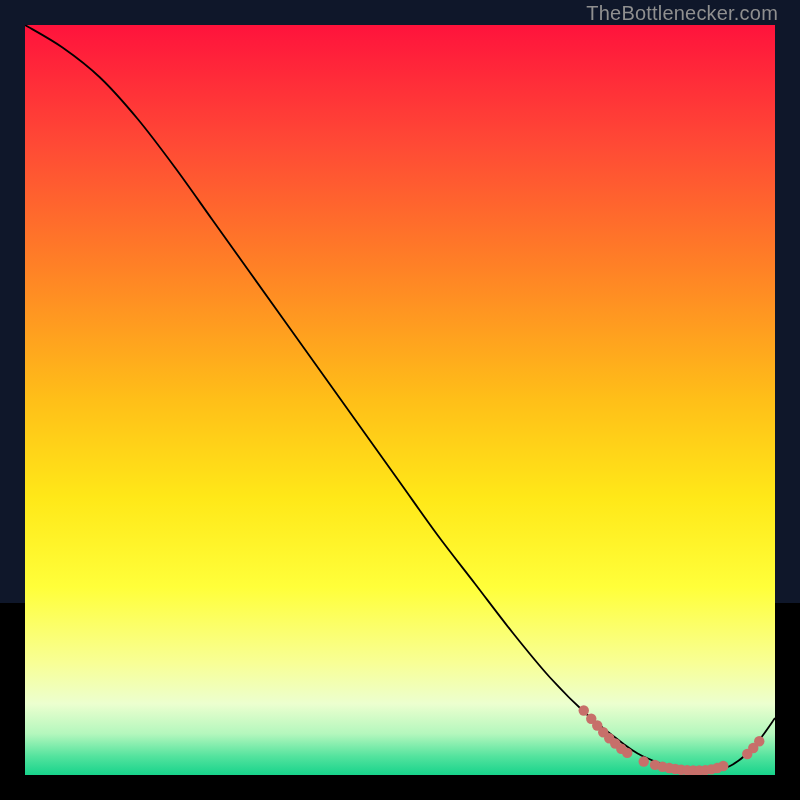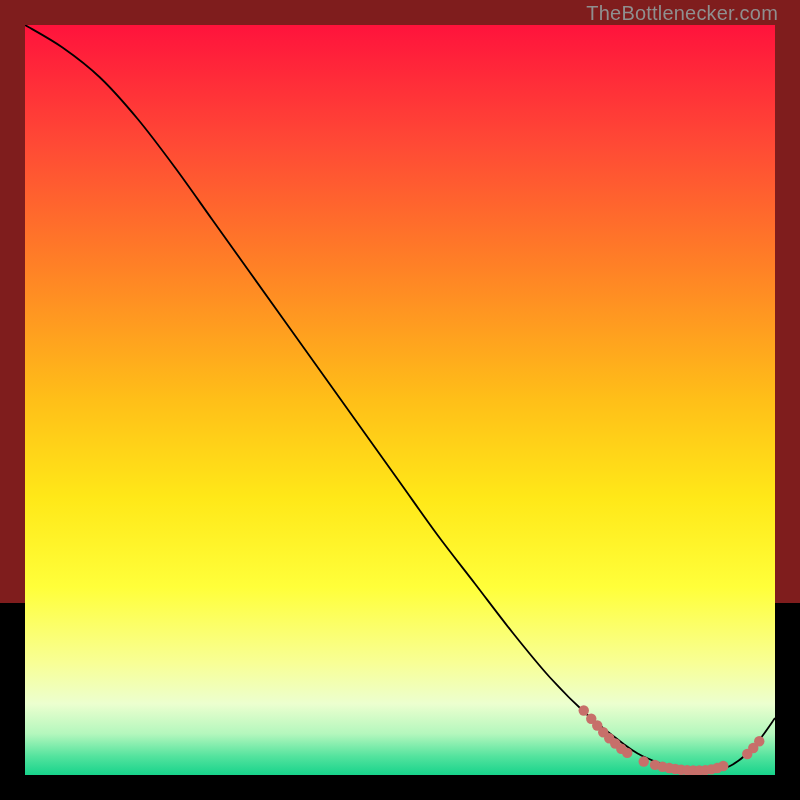--- a/index.html
+++ b/index.html
@@ -7,21 +7,21 @@
     width: 800px;
     height: 800px;
     background: #000;
     overflow: hidden;
     font-family: Arial, Helvetica, sans-serif;
   }
   .wrap {
     position: relative;
     width: 800px;
     height: 603px;
-    background: #7f1d1d;
+    background: #0f172a;
   }
   .attribution {
     position: absolute;
     top: 2px;
     right: 22px;
     color: #8f8f8f;
     font-size: 20px;
     letter-spacing: 0.2px;
     font-weight: 400;
   }

